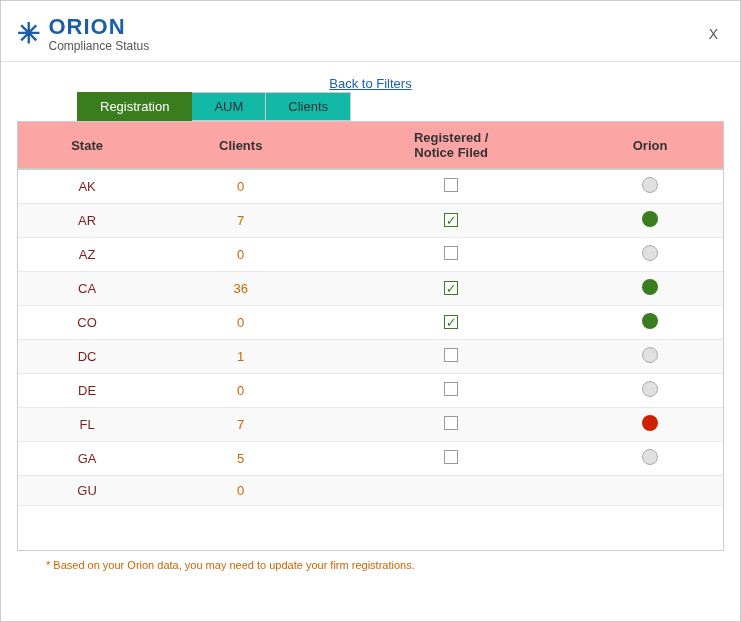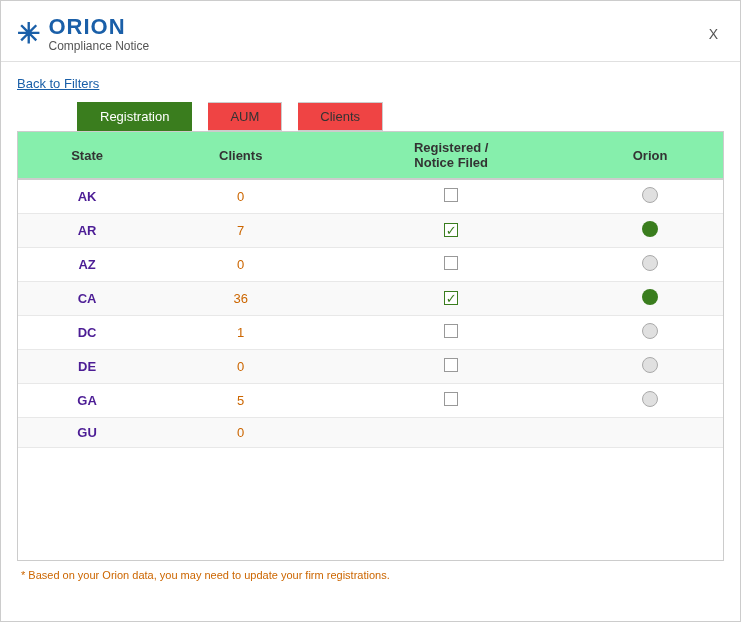--- a/index.html
+++ b/index.html
@@ -62,41 +62,39 @@
       border: none;
       padding: 2px 6px;
     }
     .modal-body {
       flex: 1;
       padding: 12px 16px 8px 16px;
       display: flex;
       flex-direction: column;
     }
     .top-link {
-      text-align: left;
-      margin-bottom: 10px;
+      text-align: center;
     }
     .top-link a {
       color: #1a5fa8;
       font-size: 13px;
       text-decoration: underline;
       cursor: pointer;
     }
     .tabs-row {
       display: flex;
       margin-bottom: 0;
       margin-left: 60px;
-      gap: 16px;
     }
     .tab {
       padding: 6px 22px;
       font-size: 13px;
       border: 1px solid #ccc;
       cursor: pointer;
-      background: #ef4444;
+      background: #14b8a6;
       color: #333;
     }
     .tab.active {
       background: #3a7d1e;
       color: #fff;
       border-color: #3a7d1e;
     }
     .tab:not(:first-child) {
       border-left: none;
     }
@@ -107,43 +105,43 @@
       margin-top: 0;
       position: relative;
       max-height: 430px;
     }
     table {
       width: 100%;
       border-collapse: collapse;
       font-size: 13px;
     }
     thead th {
-      background: #86efac;
+      background: #fca5a5;
       font-weight: bold;
       color: #333;
       padding: 8px 10px;
       border-bottom: 2px solid #ccc;
       text-align: center;
       position: sticky;
       top: 0;
       z-index: 1;
     }
     tbody tr {
       border-bottom: 1px solid #e8e8e8;
     }
     tbody tr:nth-child(even) { background: #f9f9f9; }
     tbody tr:nth-child(odd) { background: #fff; }
     tbody td {
       padding: 7px 10px;
       text-align: center;
       color: #333;
     }
     tbody td.state-cell {
-      color: #4c1d95;
-      font-weight: bold;
+      color: #7f1d1d;
+      font-weight: normal;
     }
     tbody td.clients-cell {
       color: #cc6600;
     }
     .checkbox-cell {
       text-align: center;
     }
     .checkbox-empty {
       display: inline-block;
       width: 14px;
@@ -168,36 +166,37 @@
       height: 16px;
       border-radius: 50%;
     }
     .status-green { background: #3a7d1e; }
     .status-gray { background: #ccc; border: 1px solid #aaa; background: #e0e0e0; }
     .status-red { background: #cc2200; }
     .footer-note {
       padding: 8px 4px 6px 4px;
       font-size: 11px;
       color: #cc6600;
+      margin-left: 25px;
     }
     
     .table-wrapper::-webkit-scrollbar { width: 8px; }
     .table-wrapper::-webkit-scrollbar-track { background: #f0f0f0; }
     .table-wrapper::-webkit-scrollbar-thumb { background: #aaa; border-radius: 4px; }
   </style>
 </head>
 <body>
 
 <div class="modal">
   <div class="modal-header">
     <div class="logo-area">
       <div class="orion-star">✳</div>
       <div class="logo-text-area">
         <span class="orion-title">ORION</span>
-        <span class="orion-subtitle">Compliance Notice</span>
+        <span class="orion-subtitle">Compliance Status</span>
       </div>
     </div>
     <button class="close-btn">X</button>
   </div>
 
   <div class="modal-body">
     <div class="top-link">
       <a>Back to Filters</a>
     </div>
 
@@ -236,30 +235,42 @@
               <td class="checkbox-cell"><span class="checkbox-empty"></span></td>
               <td><span class="status-circle status-gray"></span></td>
             </tr>
             <tr>
               <td class="state-cell">CA</td>
               <td class="clients-cell">36</td>
               <td class="checkbox-cell"><span class="checkbox-checked">✓</span></td>
               <td><span class="status-circle status-green"></span></td>
             </tr>
             <tr>
+              <td class="state-cell">CO</td>
+              <td class="clients-cell">0</td>
+              <td class="checkbox-cell"><span class="checkbox-checked">✓</span></td>
+              <td><span class="status-circle status-green"></span></td>
+            </tr>
+            <tr>
               <td class="state-cell">DC</td>
               <td class="clients-cell">1</td>
               <td class="checkbox-cell"><span class="checkbox-empty"></span></td>
               <td><span class="status-circle status-gray"></span></td>
             </tr>
             <tr>
               <td class="state-cell">DE</td>
               <td class="clients-cell">0</td>
               <td class="checkbox-cell"><span class="checkbox-empty"></span></td>
               <td><span class="status-circle status-gray"></span></td>
+            </tr>
+            <tr>
+              <td class="state-cell">FL</td>
+              <td class="clients-cell">7</td>
+              <td class="checkbox-cell"><span class="checkbox-empty"></span></td>
+              <td><span class="status-circle status-red"></span></td>
             </tr>
             <tr>
               <td class="state-cell">GA</td>
               <td class="clients-cell">5</td>
               <td class="checkbox-cell"><span class="checkbox-empty"></span></td>
               <td><span class="status-circle status-gray"></span></td>
             </tr>
             <tr>
               <td class="state-cell">GU</td>
               <td class="clients-cell">0</td>

